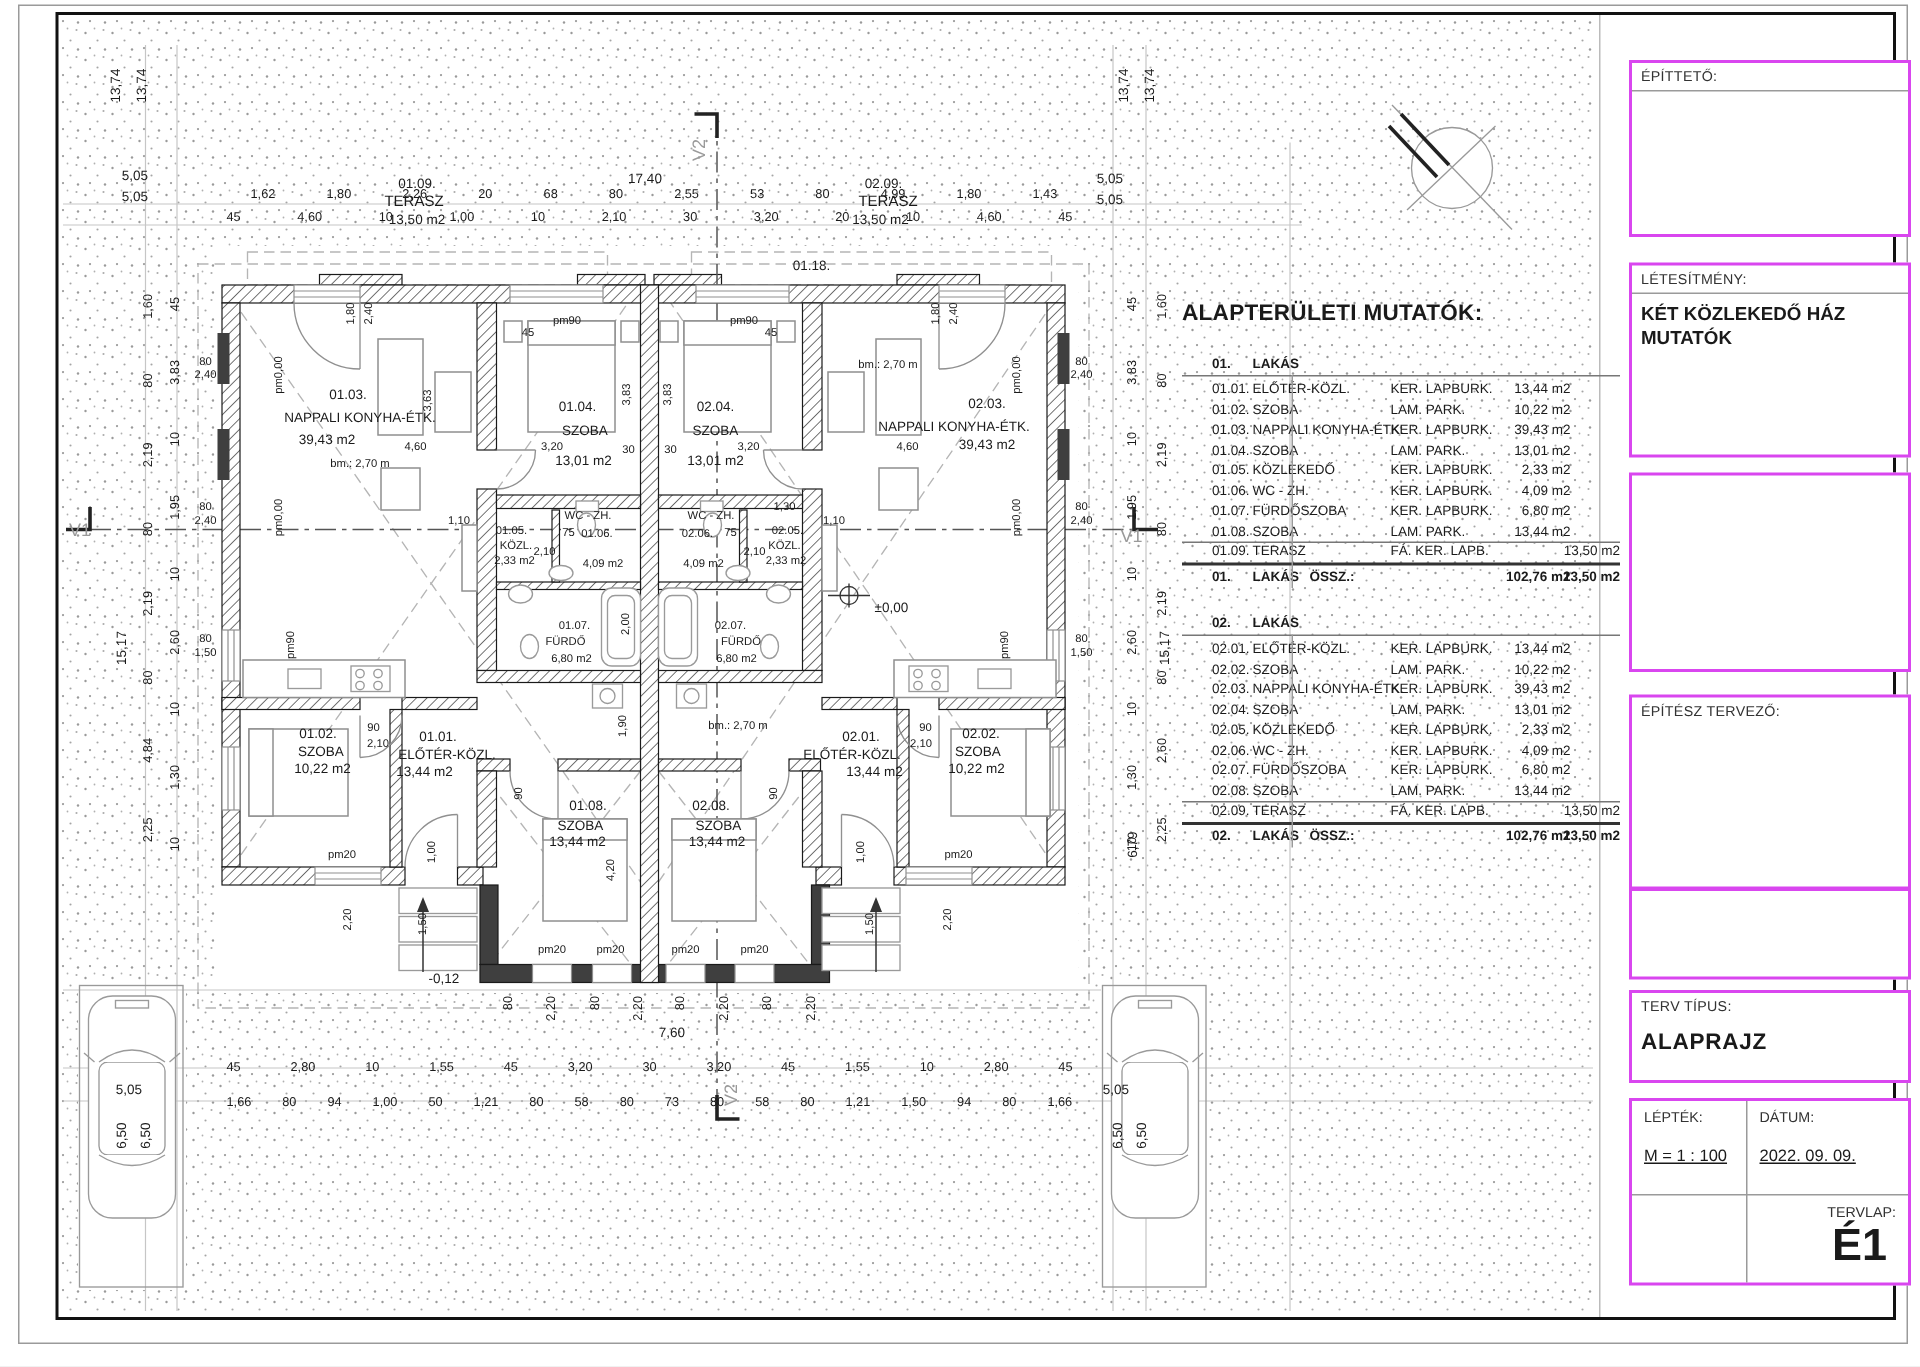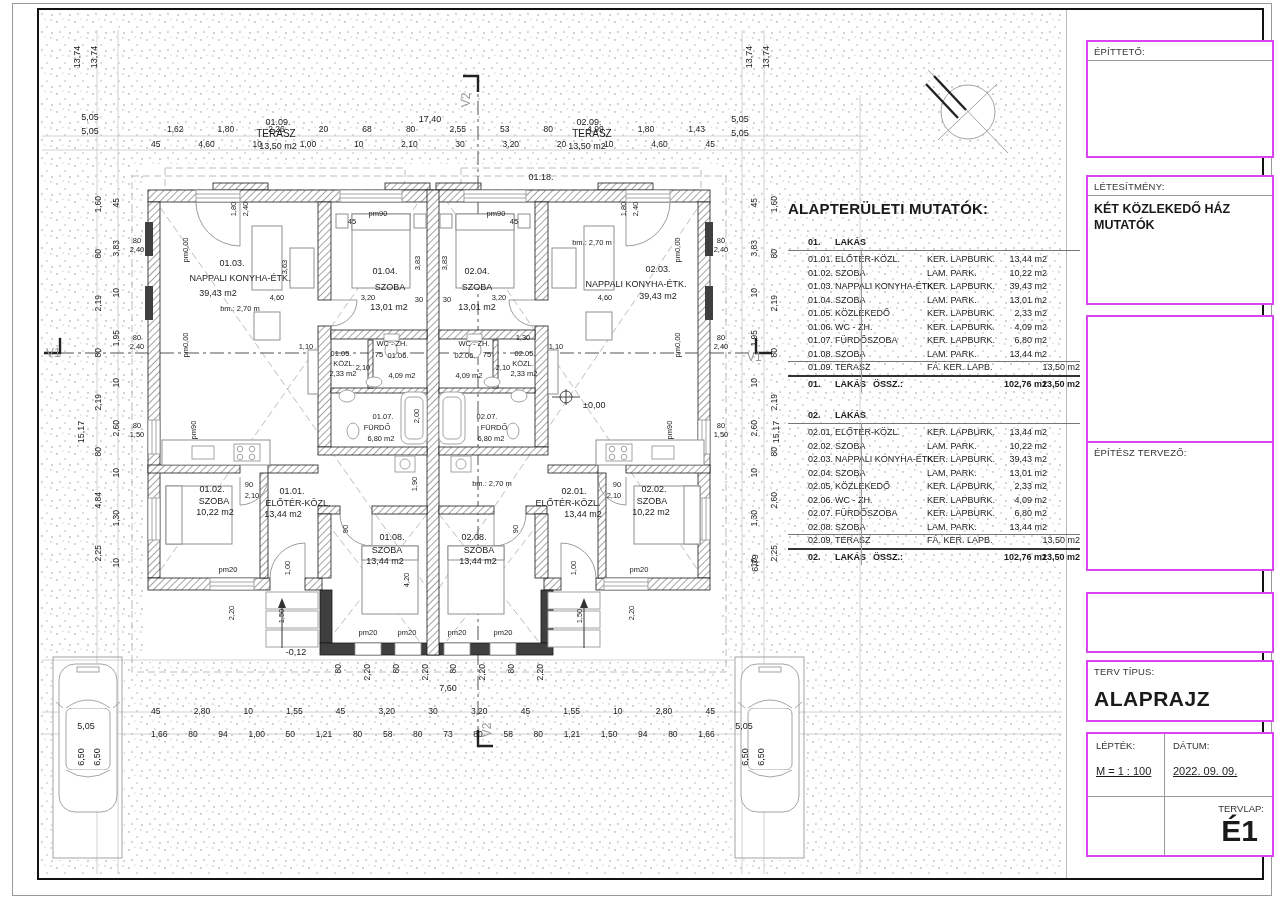--- a/index.html
+++ b/index.html
@@ -44,21 +44,21 @@
   .rows{position:absolute;left:0;width:292px;}
   .rows .trow{position:relative;height:13.5px;}
   .rule{position:absolute;left:0;width:292px;height:1px;background:#777;}
   .rule.thick{height:2px;background:#333;}
   .vrule{position:absolute;width:1px;background:#999;}
   
   .tb-box{position:absolute;left:1086px;width:188px;border:2px solid #d946ef;background:#fff;z-index:3;box-sizing:border-box;}
   .tb-label{font-size:9.5px;color:#333;padding:4px 6px 3px;letter-spacing:.2px;}
   .tb-hd{border-bottom:1px solid #9a9a9a;}
   .tb-value{font-size:12.5px;font-weight:bold;padding:6px 6px;line-height:1.25;}
-  .tb-value.big{font-size:21px;letter-spacing:.5px;}
+  .tb-value.big{font-size:15px;letter-spacing:.5px;}
   .tb-grid{position:absolute;left:0;top:0;right:0;bottom:0;}
   .tb-cell{position:absolute;box-sizing:border-box;}
   .tb-small{font-size:9.5px;color:#333;padding:6px 8px 0;}
   .tb-val2{font-size:11px;padding:14px 8px 0;text-decoration:underline;}
   .tb-e1{font-size:30px;font-weight:bold;text-align:right;padding:0 14px;}
 </style>
 </head>
 <body>
 
 <div id="sheet">
@@ -787,21 +787,21 @@
     <div class="tb-label tb-hd">ÉPÍTTETŐ:</div>
   </div>
   <div class="tb-box" style="top:175px;height:130px;">
     <div class="tb-label tb-hd">LÉTESÍTMÉNY:</div>
     <div class="tb-value">
       <div>KÉT KÖZLEKEDŐ HÁZ</div>
       <div>MUTATÓK</div>
     </div>
   </div>
   <div class="tb-box" style="top:315px;height:133px;"></div>
-  <div class="tb-box" style="top:441px;height:130px;">
+  <div class="tb-box" style="top:463px;height:130px;">
     <div class="tb-label">ÉPÍTÉSZ TERVEZŐ:</div>
   </div>
   <div class="tb-box" style="top:592px;height:61px;"></div>
   <div class="tb-box" style="top:660px;height:62px;">
     <div class="tb-label">TERV TÍPUS:</div>
     <div class="tb-value big">ALAPRAJZ</div>
   </div>
   <div class="tb-box" style="top:732px;height:125px;">
     <div class="tb-grid">
       <div class="tb-cell" style="left:0;top:0;width:76px;height:62px;">

